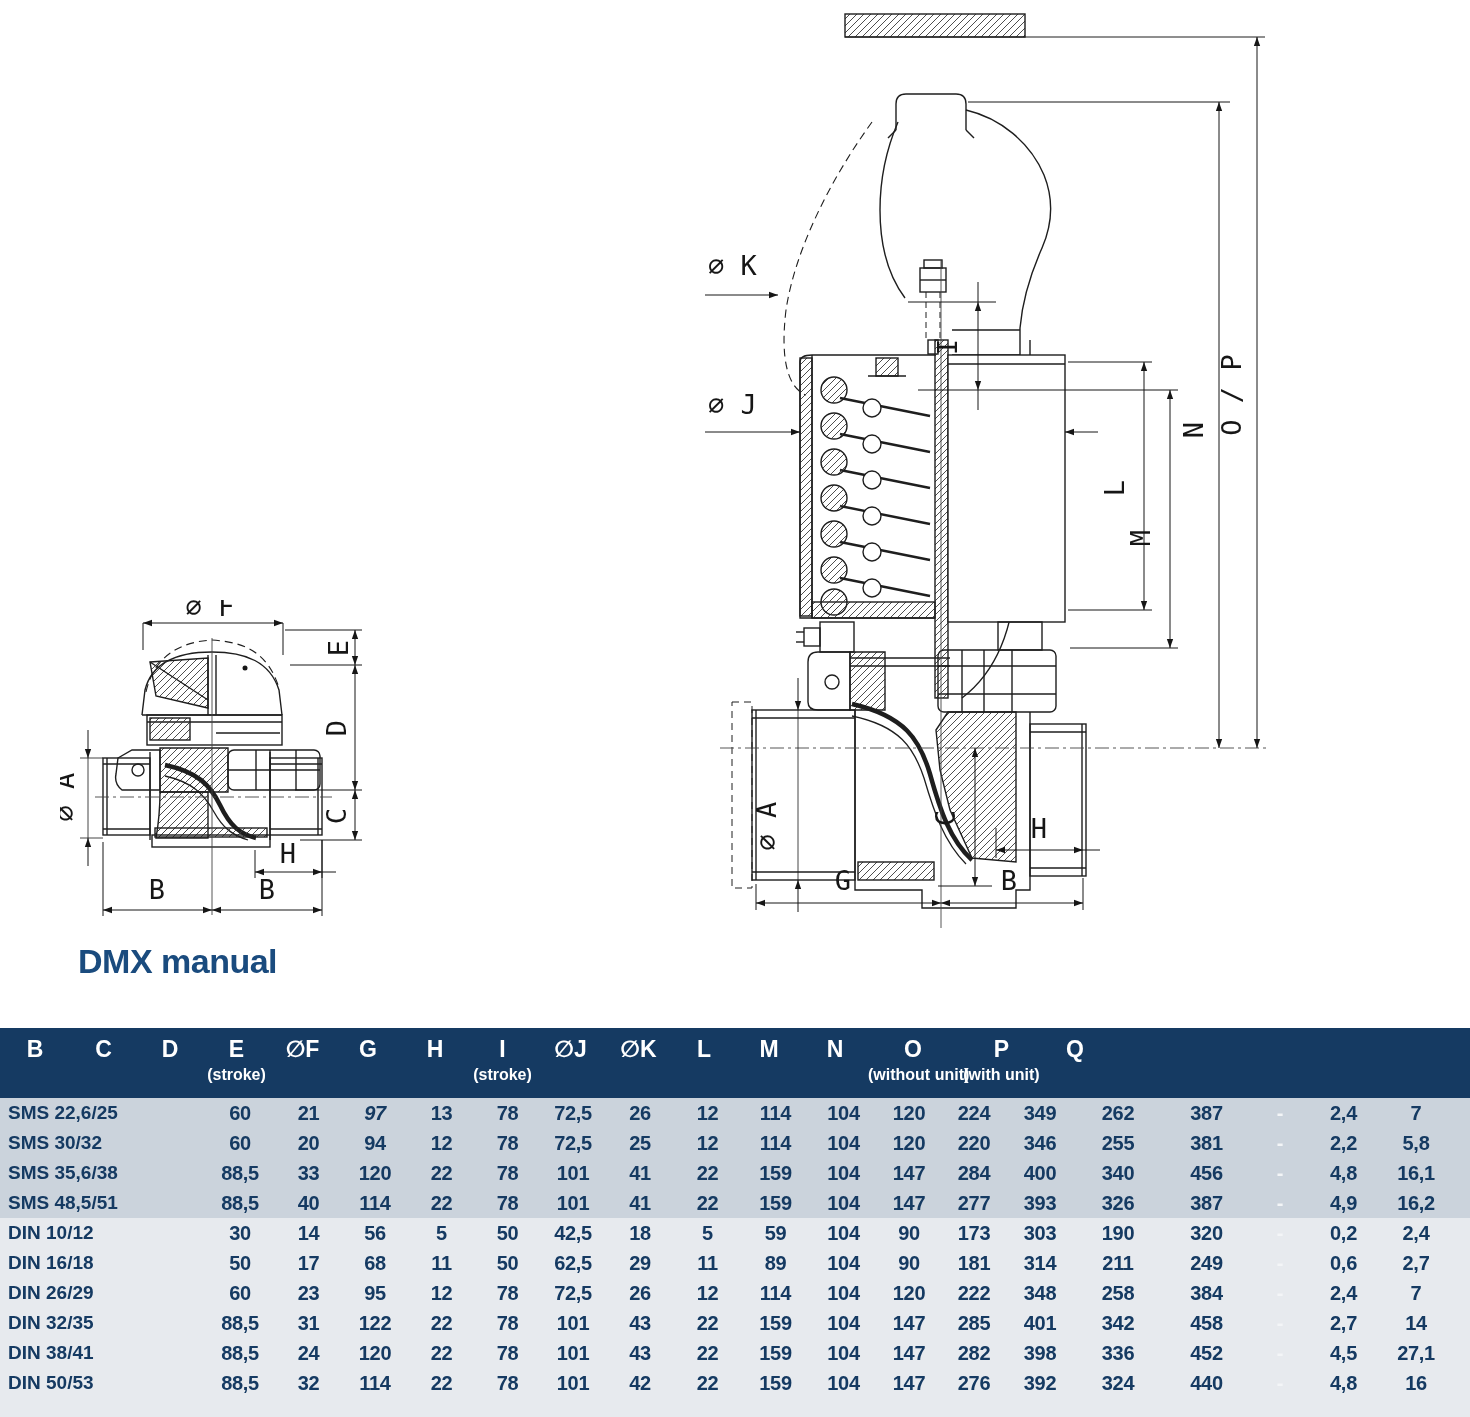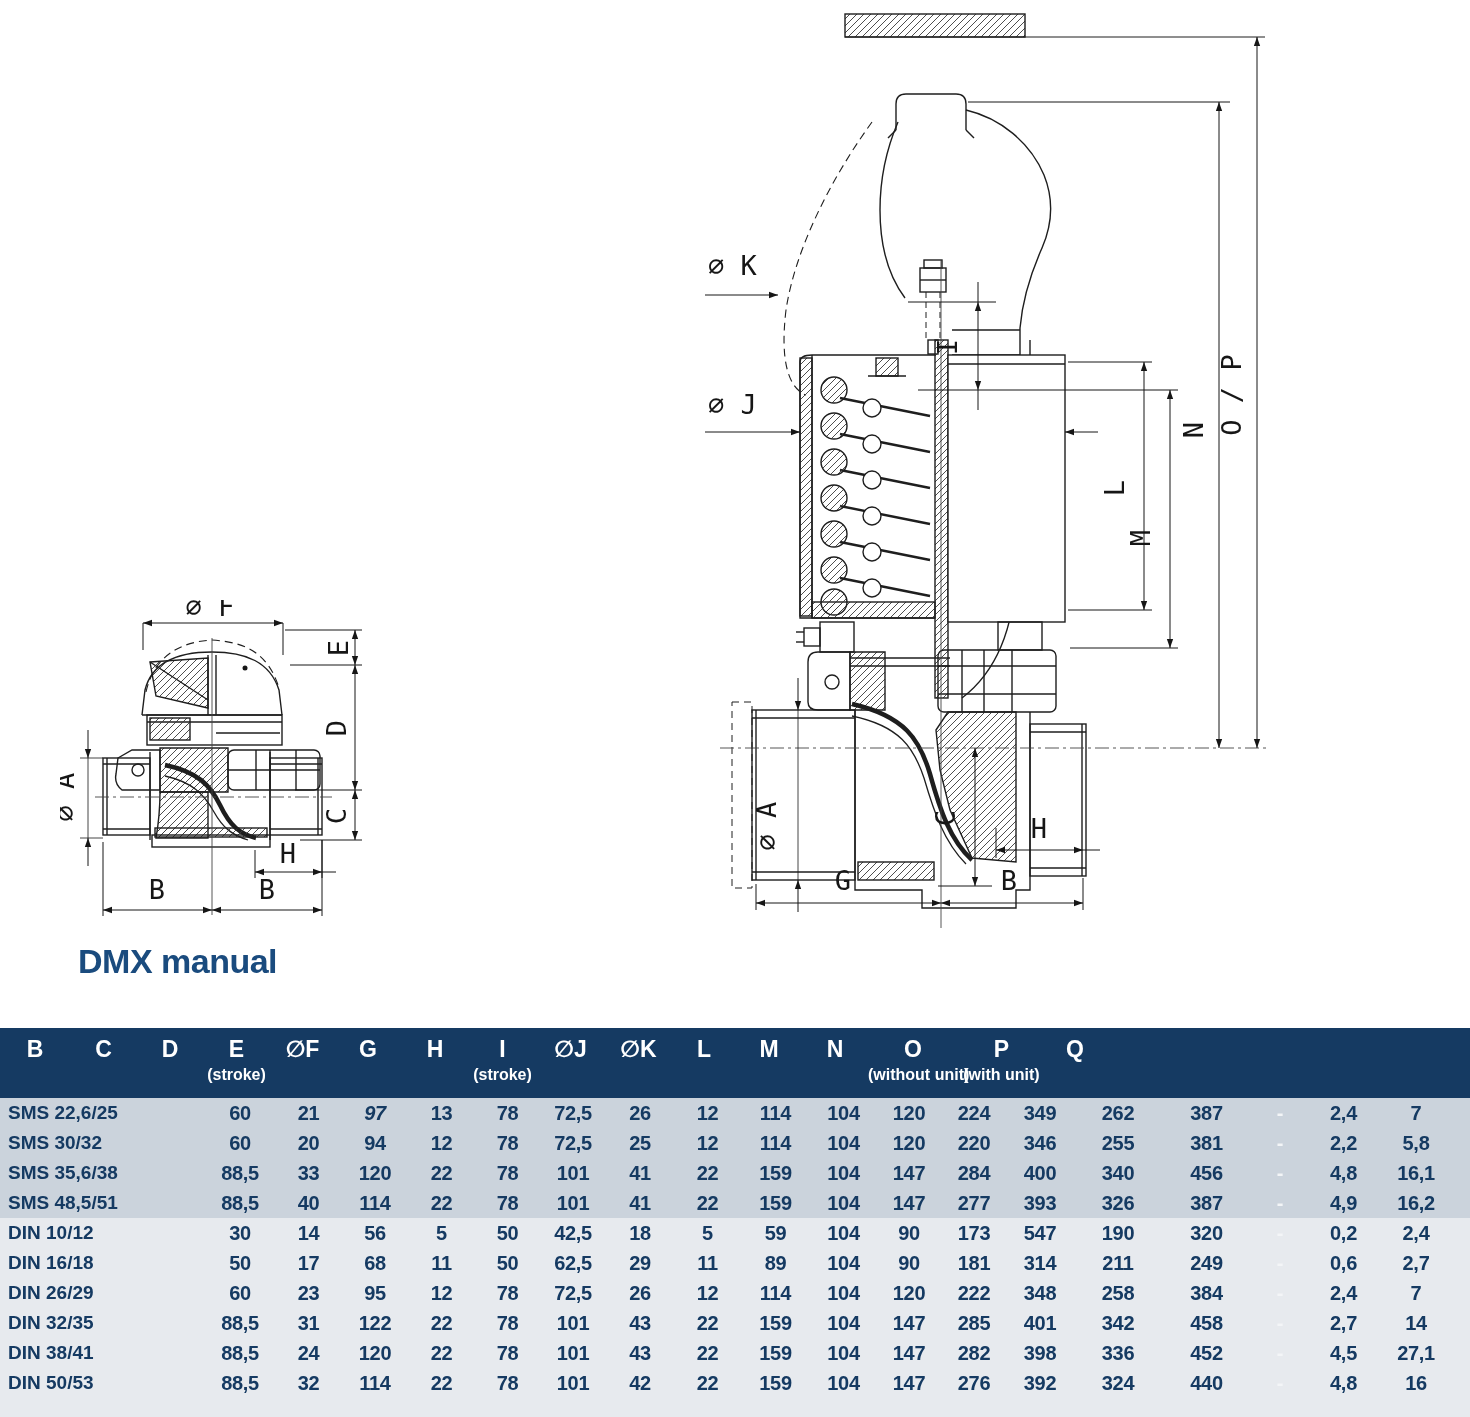--- a/index.html
+++ b/index.html
@@ -475,21 +475,21 @@
           <div class="t-cell" style="width: 66px;">56</div>
           <div class="t-cell" style="width: 67px;">5</div>
           <div class="t-cell" style="width: 65px;">50</div>
           <div class="t-cell" style="width: 66px;">42,5</div>
           <div class="t-cell" style="width: 68px;">18</div>
           <div class="t-cell" style="width: 67px;">5</div>
           <div class="t-cell" style="width: 69px;">59</div>
           <div class="t-cell" style="width: 67px;">104</div>
           <div class="t-cell" style="width: 64px;">90</div>
           <div class="t-cell" style="width: 66px; text-align: center;">173</div>
-          <div class="t-cell" style="width: 66px;">547</div>
+          <div class="t-cell" style="width: 66px;">303</div>
           <div class="t-cell" style="width: 90px;">190</div>
           <div class="t-cell" style="width: 87px;">320</div>
           <div class="t-cell q" style="width: 60px;">-</div>
           <div class="t-cell" style="width: 67px;">0,2</div>
           <div class="t-cell" style="width: 78px;">2,4</div>
         </div>
         <div class="t-row din">
           <div class="t-label">DIN 16/18</div>
           <div class="t-cell" style="width: 70px;">50</div>
           <div class="t-cell" style="width: 67px;">17</div>

